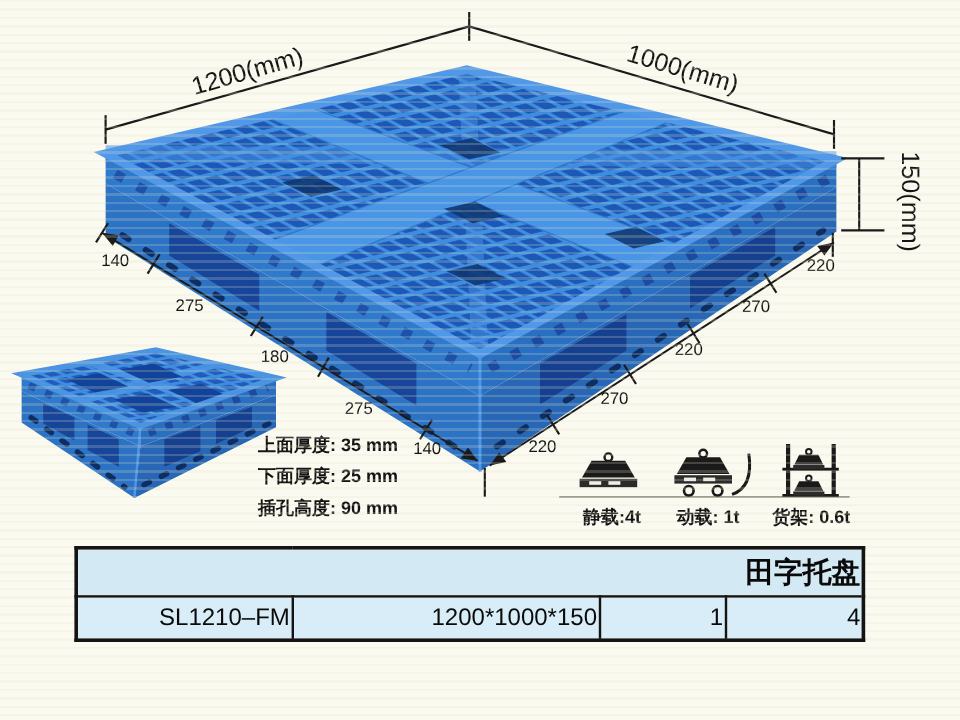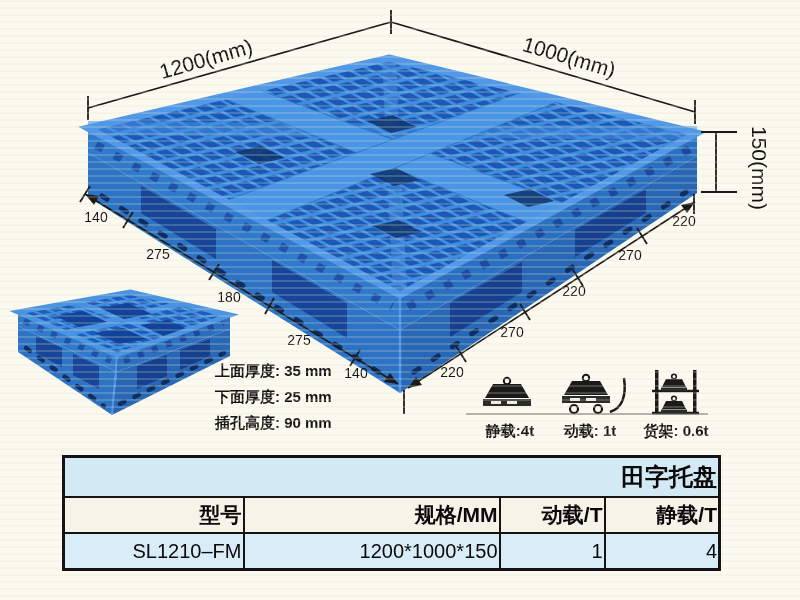--- a/index.html
+++ b/index.html
@@ -238,26 +238,20 @@
     <colgroup>
       <col style="width:180px">
         <col style="width:256px">
       <col style="width:105px">
         <col style="width:115px">
     </colgroup>
     <tbody>
       <tr class="row-title">
         <td colspan="4">田字托盘</td>
       </tr>
-      <tr class="row-head">
-        <th>型号</th>
-        <th>规格/MM</th>
-        <th>动载/T</th>
-        <th>静载/T</th>
-      </tr>
       <tr class="row-data">
         <td>SL1210–FM</td>
         <td>1200*1000*150</td>
         <td>1</td>
         <td>4</td>
       </tr>
     </tbody>
   </table>
 
 </div>

